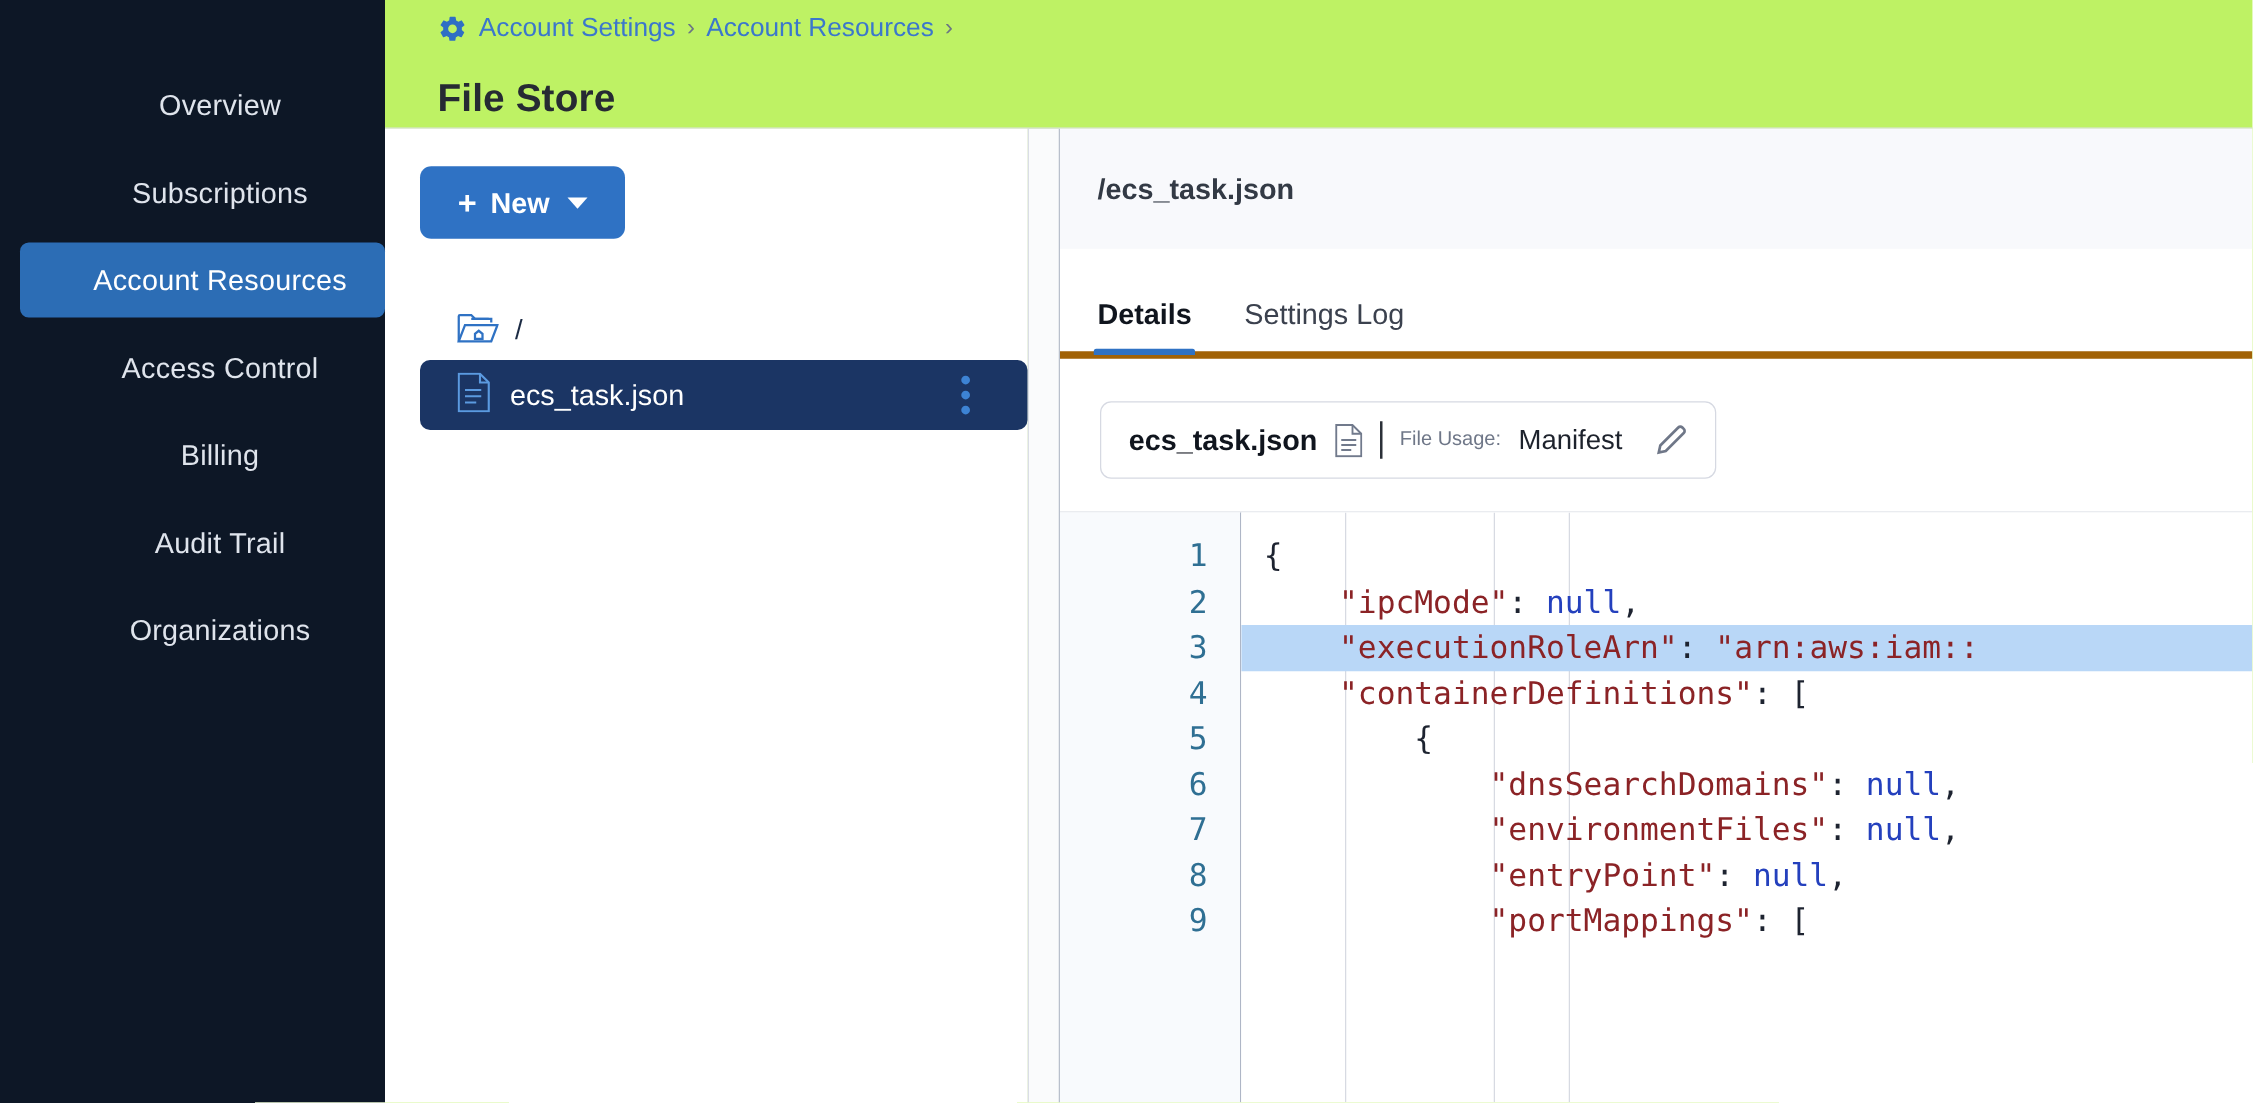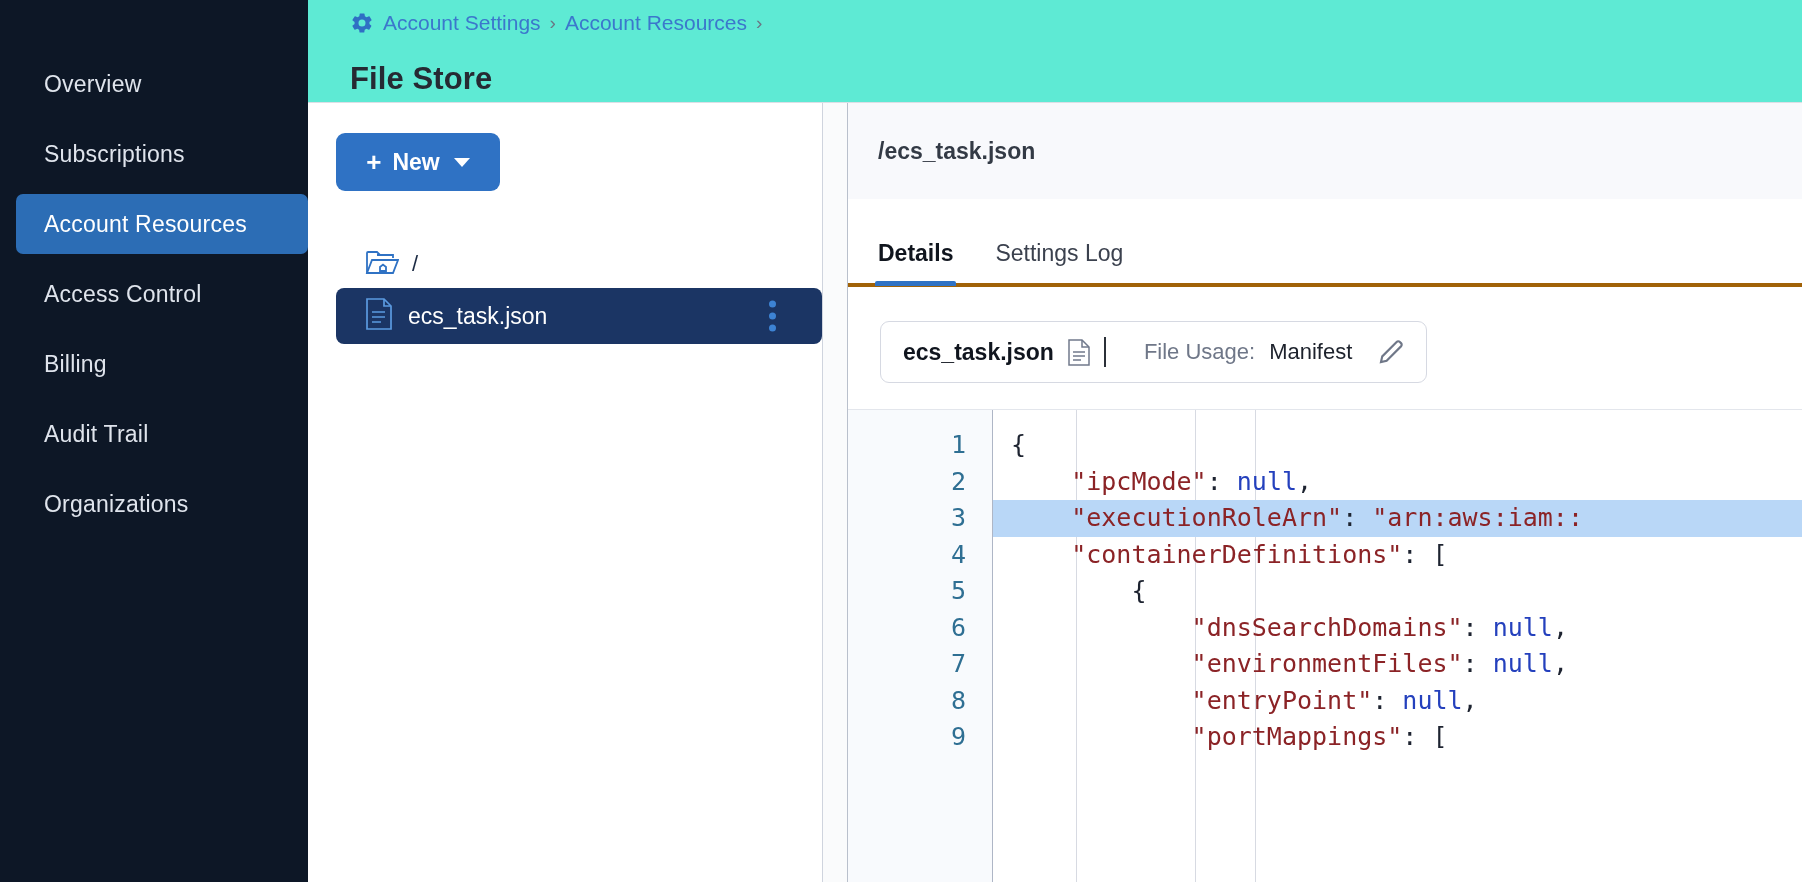--- a/index.html
+++ b/index.html
@@ -24,25 +24,26 @@
     height: 60px;
     display: flex; align-items: center;
     padding-left: 28px;
     margin: 0 0 10px 16px;
     border-radius: 7px;
     color: #dfe4ec;
     font-size: 23px;
     letter-spacing: .2px;
     cursor: pointer;
     white-space: nowrap;
+    justify-content: center;
   }
   .nav-item.active { background: #2c6db5; color: #ffffff; }
 
   
-  .content { flex: 1; height: 882px; position: relative; background: #5eead4; }
+  .content { flex: 1; height: 882px; position: relative; background: #bef264; }
 
   .topbar {
     height: 103px;
     border-bottom: 1px solid #dcdfe6;
     padding-left: 42px;
     position: relative;
   }
   .breadcrumb {
     display: flex; align-items: center;
     height: 42px;
@@ -130,21 +131,21 @@
     background: #f8f9fc;
     display: flex; align-items: center;
     padding-left: 30px;
     font-size: 23px; color: #333a45; font-weight: bold;
   }
   .tabs {
     height: 88px;
     display: flex; align-items: flex-end;
     padding-left: 30px;
     gap: 42px;
-    border-bottom: 4px solid #a16207;
+    border-bottom: 6px solid #a16207;
   }
   .tab {
     font-size: 23px; color: #3b414e; padding-bottom: 16px;
     cursor: pointer; position: relative; white-space: nowrap;
   }
   .tab.active { font-weight: bold; color: #10151e; }
   .tab.active::after {
     content: ""; position: absolute; left: -3px; right: -3px; bottom: -3px;
     height: 5px; background: #2f72c4; border-radius: 2px 2px 0 0;
   }
@@ -155,21 +156,21 @@
     border: 1px solid #d6d9e2;
     border-radius: 9px;
     display: inline-flex; align-items: center;
     padding: 0 20px 0 22px;
     gap: 14px;
     background: #fff;
   }
   .usage-card .fn { font-size: 23px; font-weight: bold; color: #10151e; white-space: nowrap; }
   .doc-glyph { width: 22px; height: 27px; display: inline-block; }
   .vsep { width: 2px; height: 30px; background: #2b3038; }
-  .usage-label { font-size: 22px; color: #6f7788; white-space: nowrap; margin-left: 24px; }
+  .usage-label { font-size: 16px; color: #6f7788; white-space: nowrap; }
   .usage-value { font-size: 22px; color: #1d222c; white-space: nowrap; }
   .pencil-btn {
     width: 30px; height: 30px; margin-left: 10px; cursor: pointer;
     color: #6f7788;
   }
 
   
   .code-wrap {
     position: absolute; left: 0; right: 0; top: 306px; bottom: 0;
     display: flex;

